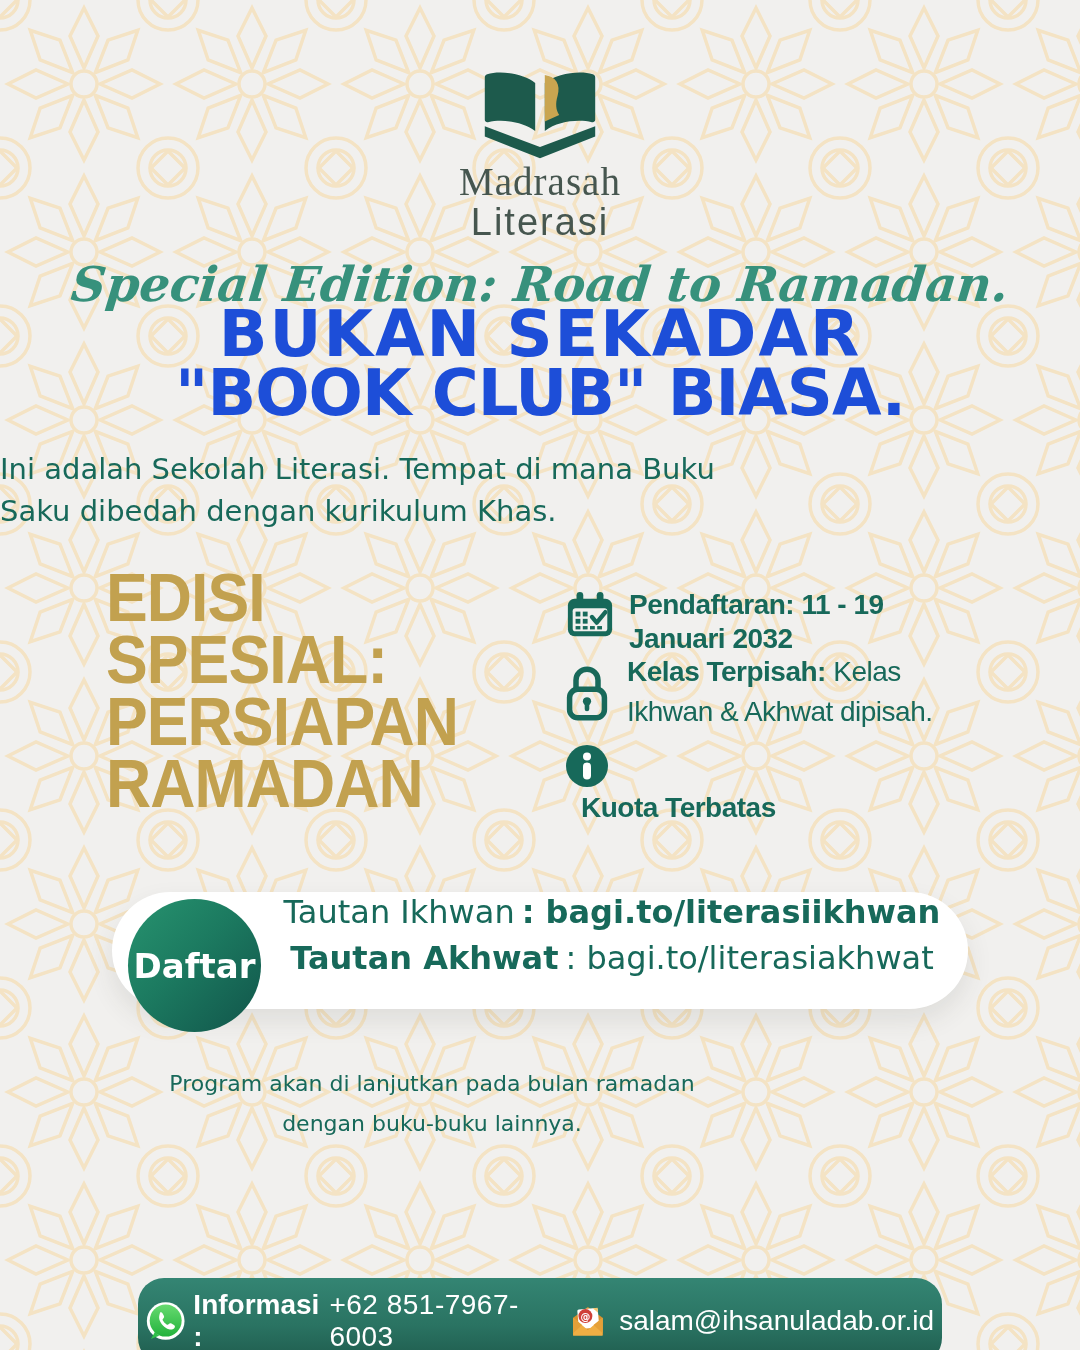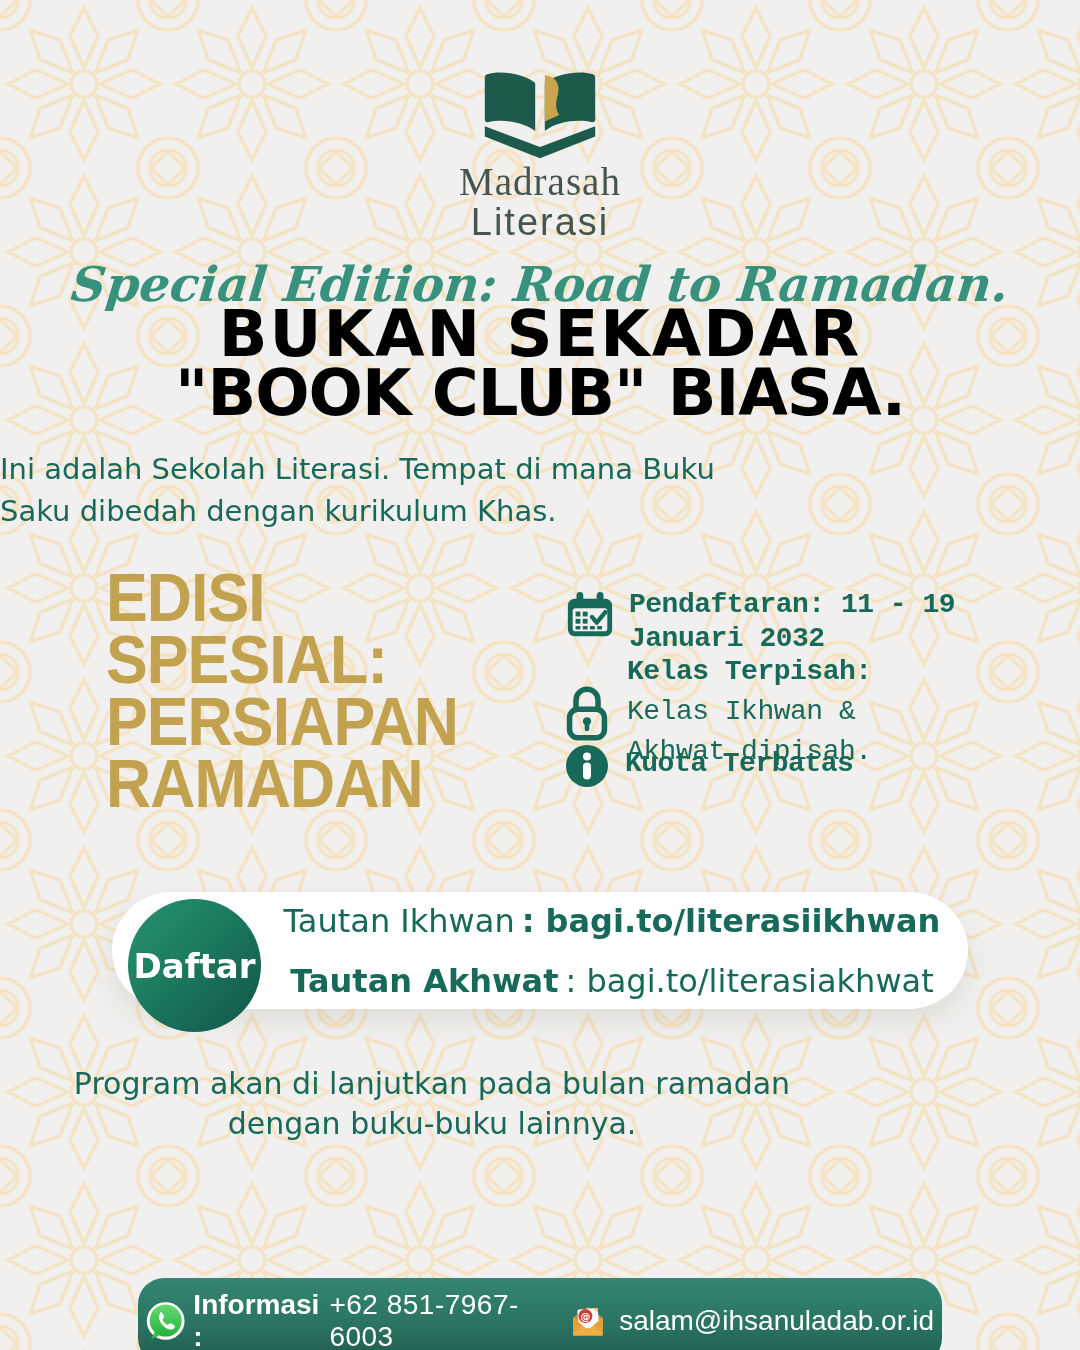--- a/index.html
+++ b/index.html
@@ -13,57 +13,57 @@
   .logo-block{left:0;top:70px;width:1080px;text-align:center;}
   .book-svg{display:block;margin:0 auto;}
   .brand1{margin-top:2px;font-family:"Liberation Serif",serif;font-size:39px;letter-spacing:1px;
           color:#46564f;line-height:1.0;}
   .brand2{font-family:Liberation Sans, sans-serif;font-size:38px;letter-spacing:2px;color:#46564f;line-height:1.0;margin-top:2px;}
 
   
   .script-line{left:0;top:256px;width:1080px;text-align:center;
       font-family:"DejaVu Serif",serif;font-style:italic;font-weight:bold;
       font-size:48px;color:#37917c;transform:skewX(-6deg);}
-  .headline{left:0;top:306px;width:1080px;text-align:center;color:#000000;font-weight:bold;}
+  .headline{left:0;top:306px;width:1080px;text-align:center;color:#1d4ed8;font-weight:bold;}
   .headline .h1{font-size:64px;line-height:56px;letter-spacing:2px;}
   .headline .h2{font-size:64px;line-height:62px;letter-spacing:-1px;}
   .subtext{left:0;top:448px;width:1080px;color:#17695a;
       font-size:29px;line-height:42px;}
 
   
   .edition{left:106px;top:566px;width:520px;color:#c2a14f;
       font-family:"Liberation Sans",sans-serif;font-weight:bold;font-size:68px;
       line-height:62px;letter-spacing:-1px;transform:scaleX(0.92);transform-origin:0 0;}
 
   
   .detail-row{left:565px;display:flex;align-items:flex-start;color:#17695a;}
-  .detail-row .txt{font-family:Liberation Mono, monospace;font-size:28px;letter-spacing:-0.5px;}
+  .detail-row .txt{font-family:Liberation Sans, sans-serif;font-size:28px;letter-spacing:-0.5px;}
   .row-reg{top:590px;}
   .row-reg .txt{font-weight:bold;line-height:34px;margin-left:14px;margin-top:-2px;}
   .row-lock{top:652px;align-items:center;}
   .row-lock .txt{width:322px;line-height:40px;margin-left:18px;}
   .row-lock .txt b{font-weight:bold;}
-  .row-quota{top:744px;}
+  .row-quota{top:744px;flex-direction:column;}
   .row-quota .txt{font-weight:bold;line-height:44px;margin-left:16px;margin-top:-2px;}
 
   
   .register-pill{left:112px;top:892px;width:856px;height:117px;background:#ffffff;
       border-radius:74px;box-shadow:0 12px 26px rgba(60,60,50,0.10);}
   .daftar-circle{position:absolute;left:16px;top:7px;width:133px;height:133px;border-radius:50%;
       background:linear-gradient(135deg,#27936f 0%,#1c7a60 45%,#11544a 100%);
       display:flex;align-items:center;justify-content:center;color:#ffffff;
       font-size:34px;font-weight:bold;cursor:pointer;}
   .links{position:absolute;left:162px;right:18px;top:0;bottom:0;display:flex;flex-direction:column;
-      justify-content:center;align-items:center;gap:20px;color:#17695a;font-size:32px;line-height:40px;}
+      align-items:center;gap:6px;color:#17695a;font-size:32px;line-height:40px;}
   .links .b{font-weight:bold;}
   .links .val{margin-left:7px;}
 
   
   .continuation{left:0;top:1064px;width:864px;text-align:center;color:#17695a;
-      font-size:30px;line-height:40px;}
+      font-size:22px;line-height:40px;}
 
   
   .contact-bar{left:138px;top:1278px;width:804px;height:86px;border-radius:26px;
       background:linear-gradient(180deg,#348573 0%,#2a7362 55%,#1e5a4c 100%);
       display:flex;align-items:center;padding:0 8px 0 8px;box-sizing:border-box;color:#ffffff;}
   .contact-bar .lbl{font-family:"Liberation Sans",sans-serif;font-weight:bold;font-size:28px;margin-left:8px;}
   .contact-bar .phone{font-family:"Liberation Sans",sans-serif;font-size:28px;margin-left:10px;letter-spacing:0.5px;}
   .contact-bar .email{font-family:"Liberation Sans",sans-serif;font-size:28px;margin-left:12px;}
   .mail-icon{margin-left:32px;}
 </style>

